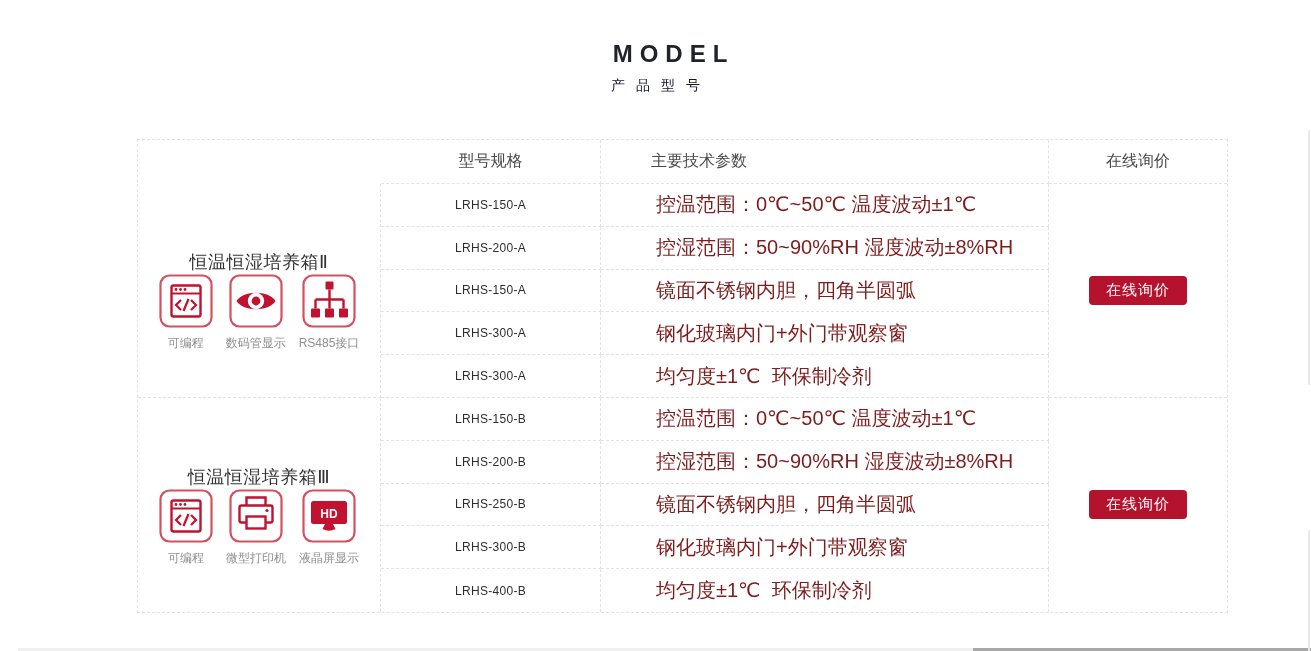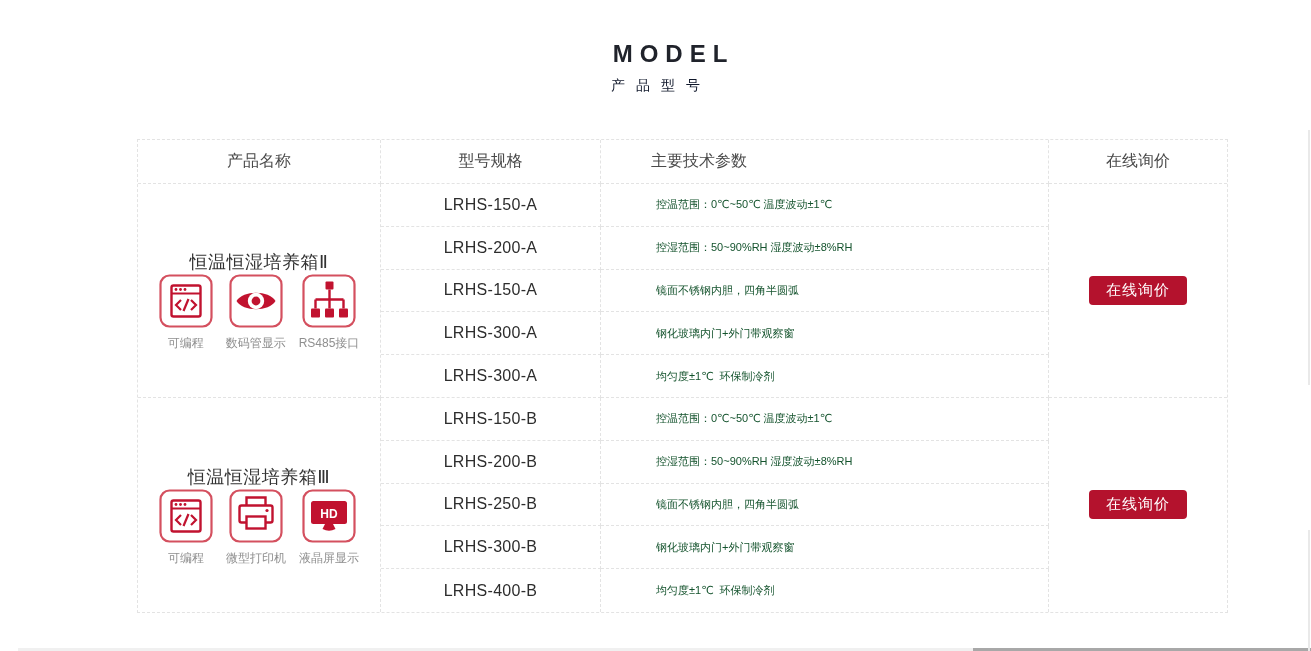--- a/index.html
+++ b/index.html
@@ -19,22 +19,22 @@
     grid-template-columns:243px 220px 448px 178px;
     grid-template-rows:44px repeat(10,42.8px);
     border:1px dashed #e3e3e3;
   }
   .cell { display:flex; align-items:center; border-right:1px dashed #e3e3e3; border-bottom:1px dashed #e3e3e3; }
   .center { justify-content:center; }
   .no-r { border-right:none; }
   .no-b { border-bottom:none; }
   .th { font-size:16px; color:#4a4a4a; }
   .th-spec { padding-left:50px; }
-  .model { font-size:16px; color:#2d2d2d; justify-content:center; letter-spacing:.3px; }
-  .spec { font-size:11px; color:#14532d; padding-left:55px; white-space:pre-wrap; }
+  .model { font-size:12px; color:#2d2d2d; justify-content:center; letter-spacing:.3px; }
+  .spec { font-size:20px; color:#7f1d1d; padding-left:55px; white-space:pre-wrap; }
 
   .product-cell { flex-direction:column; justify-content:center; padding-top:22px; }
   .product-name { font-size:18px; color:#333; letter-spacing:.5px; }
   .features { display:flex; gap:13px; align-items:flex-start; }
   .feature { display:flex; flex-direction:column; align-items:center; gap:7px; }
   .feature-label { font-size:12px; color:#8f8f8f; white-space:nowrap; }
   .feature svg { display:block; }
 
   .inquiry-cell { justify-content:center; }
   .inquiry-btn {
@@ -54,21 +54,20 @@
 
 <div class="page">
 
   <div class="model-header">
     <div class="model-title">MODEL</div>
     <div class="model-subtitle">产品型号</div>
   </div>
 
   <div class="spec-table">
 
-    <div class="cell th center" style="grid-area:1/1">产品名称</div>
     <div class="cell th center" style="grid-area:1/2">型号规格</div>
     <div class="cell th th-spec" style="grid-area:1/3">主要技术参数</div>
     <div class="cell th center no-r" style="grid-area:1/4">在线询价</div>
 
     <div class="cell product-cell" style="grid-area:2/1/7/2">
       <div class="product-name">恒温恒湿培养箱Ⅱ</div>
       <div class="features">
         <div class="feature">
           <svg width="54" height="54" viewBox="0 0 54 54">
             <rect x="1.5" y="1.5" width="51" height="51" rx="9" fill="none" stroke="#d4505f" stroke-width="2.2"></rect>

